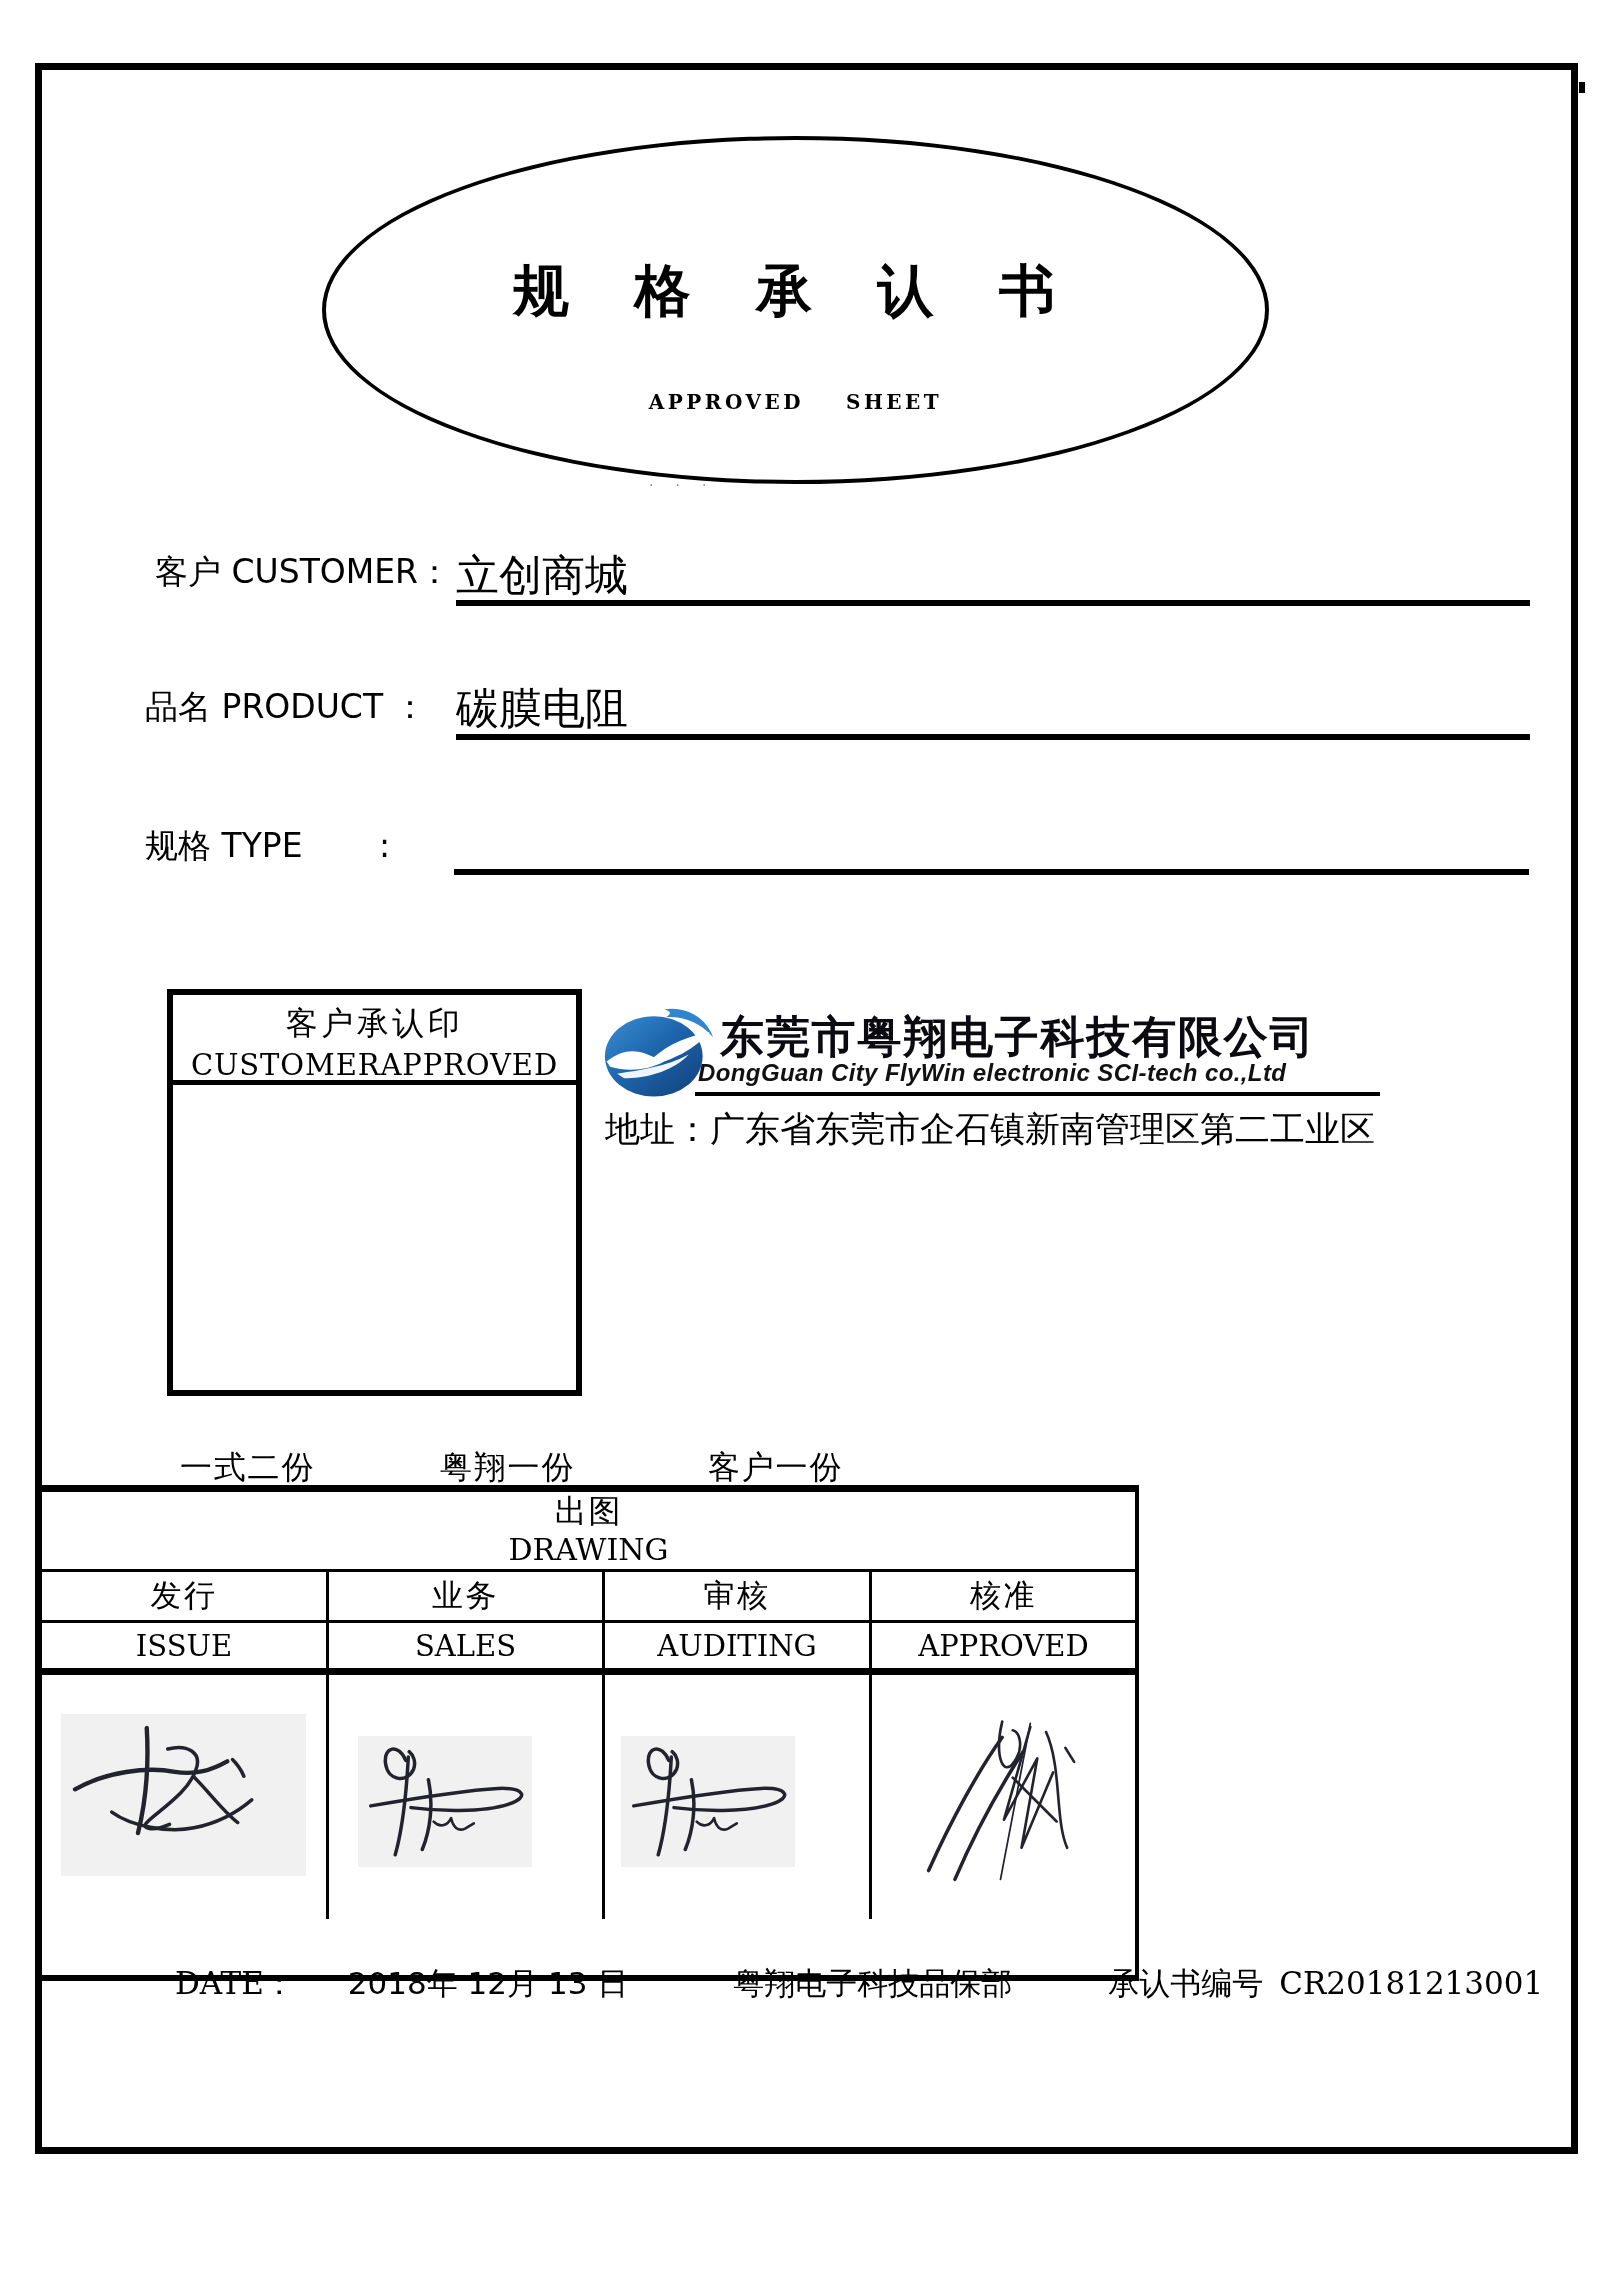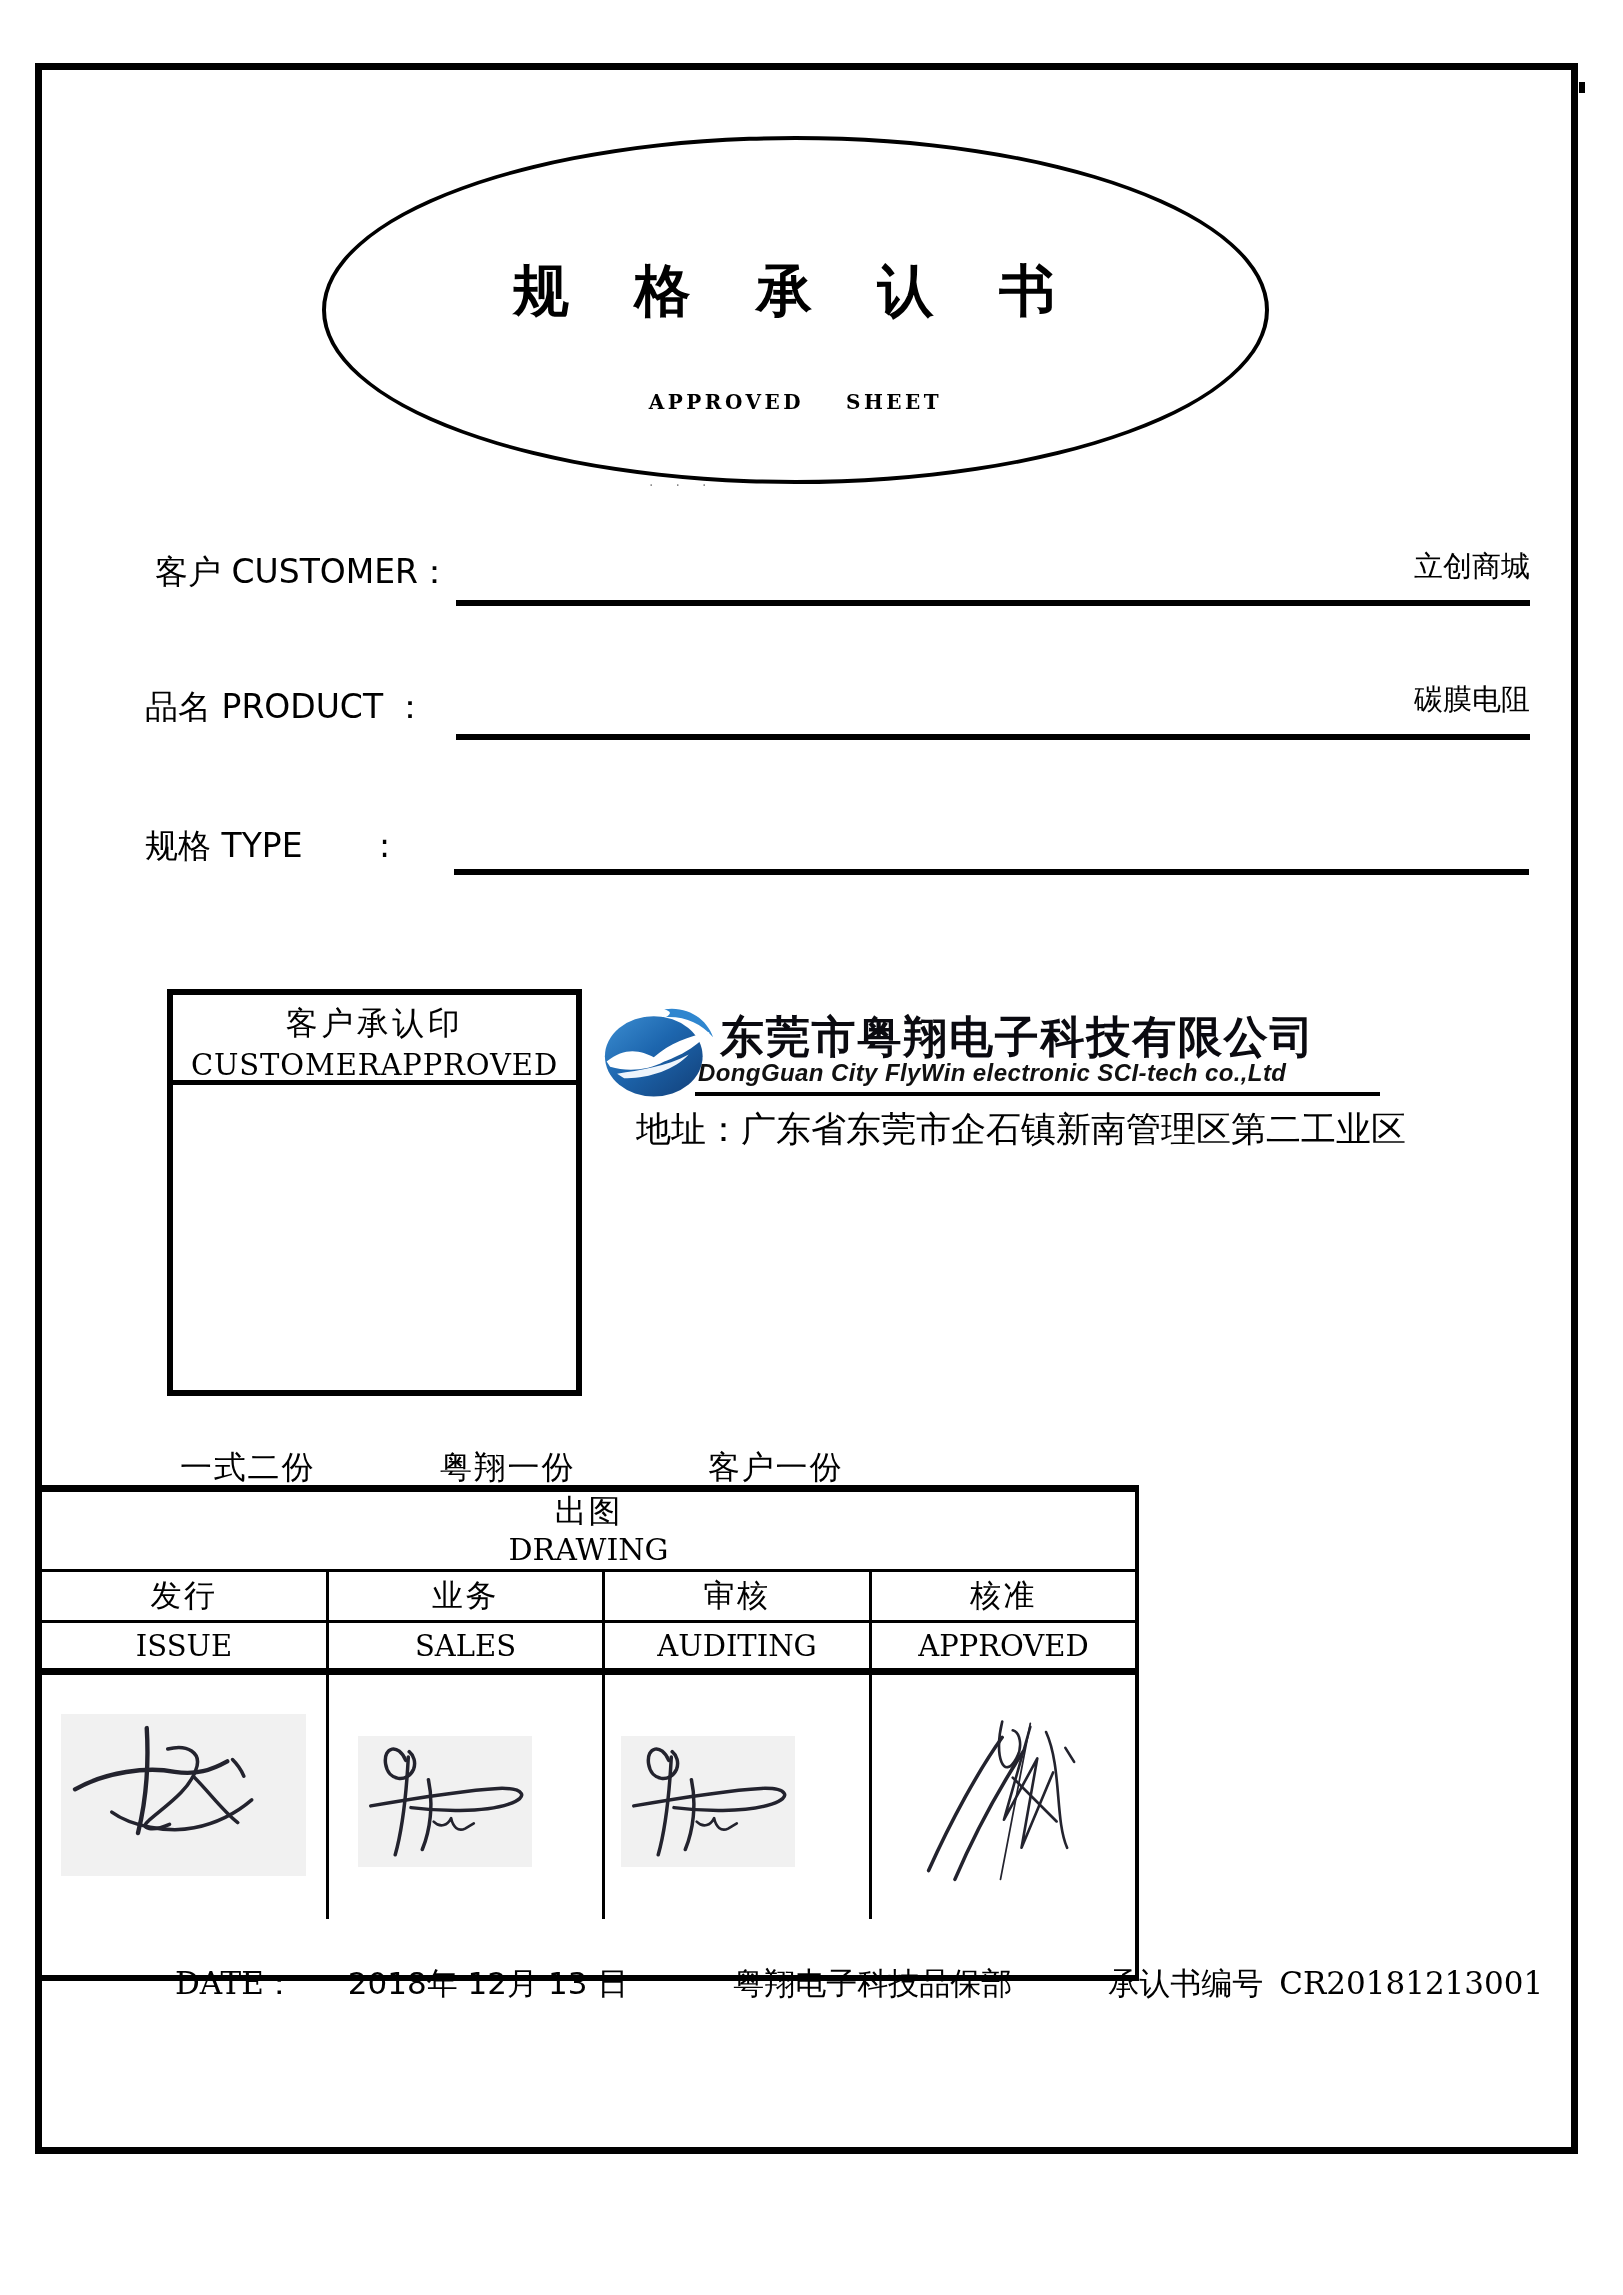--- a/index.html
+++ b/index.html
@@ -24,41 +24,41 @@
     font-size:56px;font-weight:600;letter-spacing:23px;white-space:pre;
     font-family:"DejaVu Serif","Liberation Serif",serif;
   }
   .title-en{
     left:322px;top:390px;width:947px;text-align:center;
     font-size:20px;letter-spacing:3.5px;white-space:pre;font-weight:600;
   }
   .artifact-dots{left:649px;top:477px;width:175px;color:#888;font-size:14px;letter-spacing:8.8px;}
   
   .field-label{font-size:33px;white-space:pre;}
-  .field-value{font-size:29px;text-align:right;}
+  .field-value{font-size:43px;text-align:left;}
   .field-line{background:#000;height:6.1px;}
   
   .appr-box{
     left:167px;top:989px;width:415px;height:407px;
     border:6.1px solid #000;box-sizing:border-box;
   }
   .appr-head{
     position:absolute;left:0;top:0;width:100%;height:90px;
     border-bottom:5.3px solid #000;box-sizing:border-box;text-align:center;
   }
   .appr-title-cn{display:block;margin-top:7px;font-size:32px;letter-spacing:3.5px;}
   .appr-title-en{display:block;margin-top:1.8px;font-size:29px;letter-spacing:0.9px;}
   
   .co-name-cn{left:720px;top:1008px;width:649px;font-size:44px;font-weight:600;letter-spacing:1.8px;color:#0a0a10;}
   .co-name-en{
     left:698px;top:1059px;width:692px;font-size:24px;font-weight:bold;font-style:italic;
     font-family:"Liberation Sans","DejaVu Sans",sans-serif;color:#111;letter-spacing:0.4px;
   }
   .co-underline{left:695px;top:1092px;width:685px;height:3.5px;background:#000;}
-  .co-address{left:605px;top:1106px;width:806px;font-size:35px;margin-left:31px;}
+  .co-address{left:605px;top:1106px;width:806px;font-size:35px;}
   .co-phone{left:605px;top:1155px;width:859px;font-size:35px;white-space:pre;}
   .num{font-family:"DejaVu Serif","Liberation Serif",serif;}
   
   .copies span{font-size:32px;letter-spacing:1.8px;}
   
   .appr-table{
     left:42px;top:1485px;width:1097px;height:496px;box-sizing:border-box;
     border-top:7px solid #000;border-bottom:6.1px solid #000;border-right:4.4px solid #000;
     background:#fff;
   }

